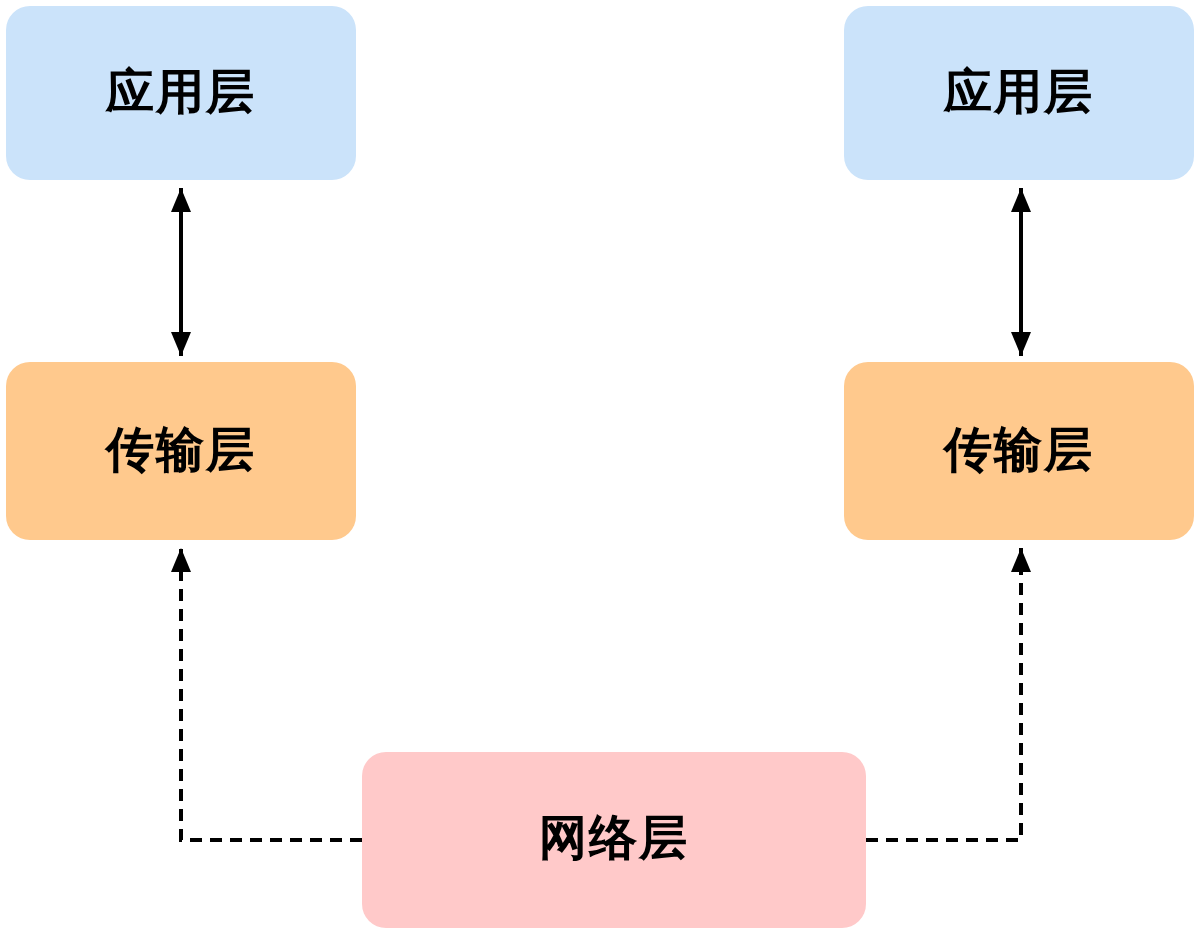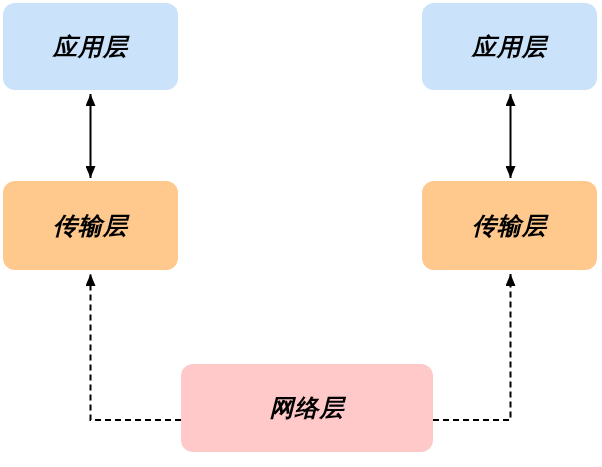--- a/index.html
+++ b/index.html
@@ -7,42 +7,41 @@
     padding: 0;
     background: #ffffff;
     font-family: "Liberation Sans", "DejaVu Sans", sans-serif;
   }
   .canvas {
     position: relative;
     width: 602px;
     height: 467px;
     background: #ffffff;
     overflow: hidden;
-    font-style: italic;
   }
   .node {
     position: absolute;
     border-radius: 12px;
     display: flex;
     align-items: center;
     justify-content: center;
   }
   .node-label {
     font-size: 24px;
     font-weight: 600;
     color: #000000;
     letter-spacing: 1px;
     line-height: 1;
     user-select: none;
   }
   .node-app-left    { left: 3px;   top: 3px;   width: 175px; height: 87px; }
   .node-app-right   { left: 422px; top: 3px;   width: 175px; height: 87px; }
   .node-trans-left  { left: 3px;   top: 181px; width: 175px; height: 89px; }
   .node-trans-right { left: 422px; top: 181px; width: 175px; height: 89px; }
-  .node-network     { left: 181px; top: 364px; width: 252px; height: 88px; }
+  .node-network     { left: 181px; top: 376px; width: 252px; height: 88px; }
   .edges-layer {
     position: absolute;
     left: 0; top: 0;
     width: 602px;
     height: 467px;
     pointer-events: none;
   }
   .edge {
     fill: none;
     stroke: #000000;

